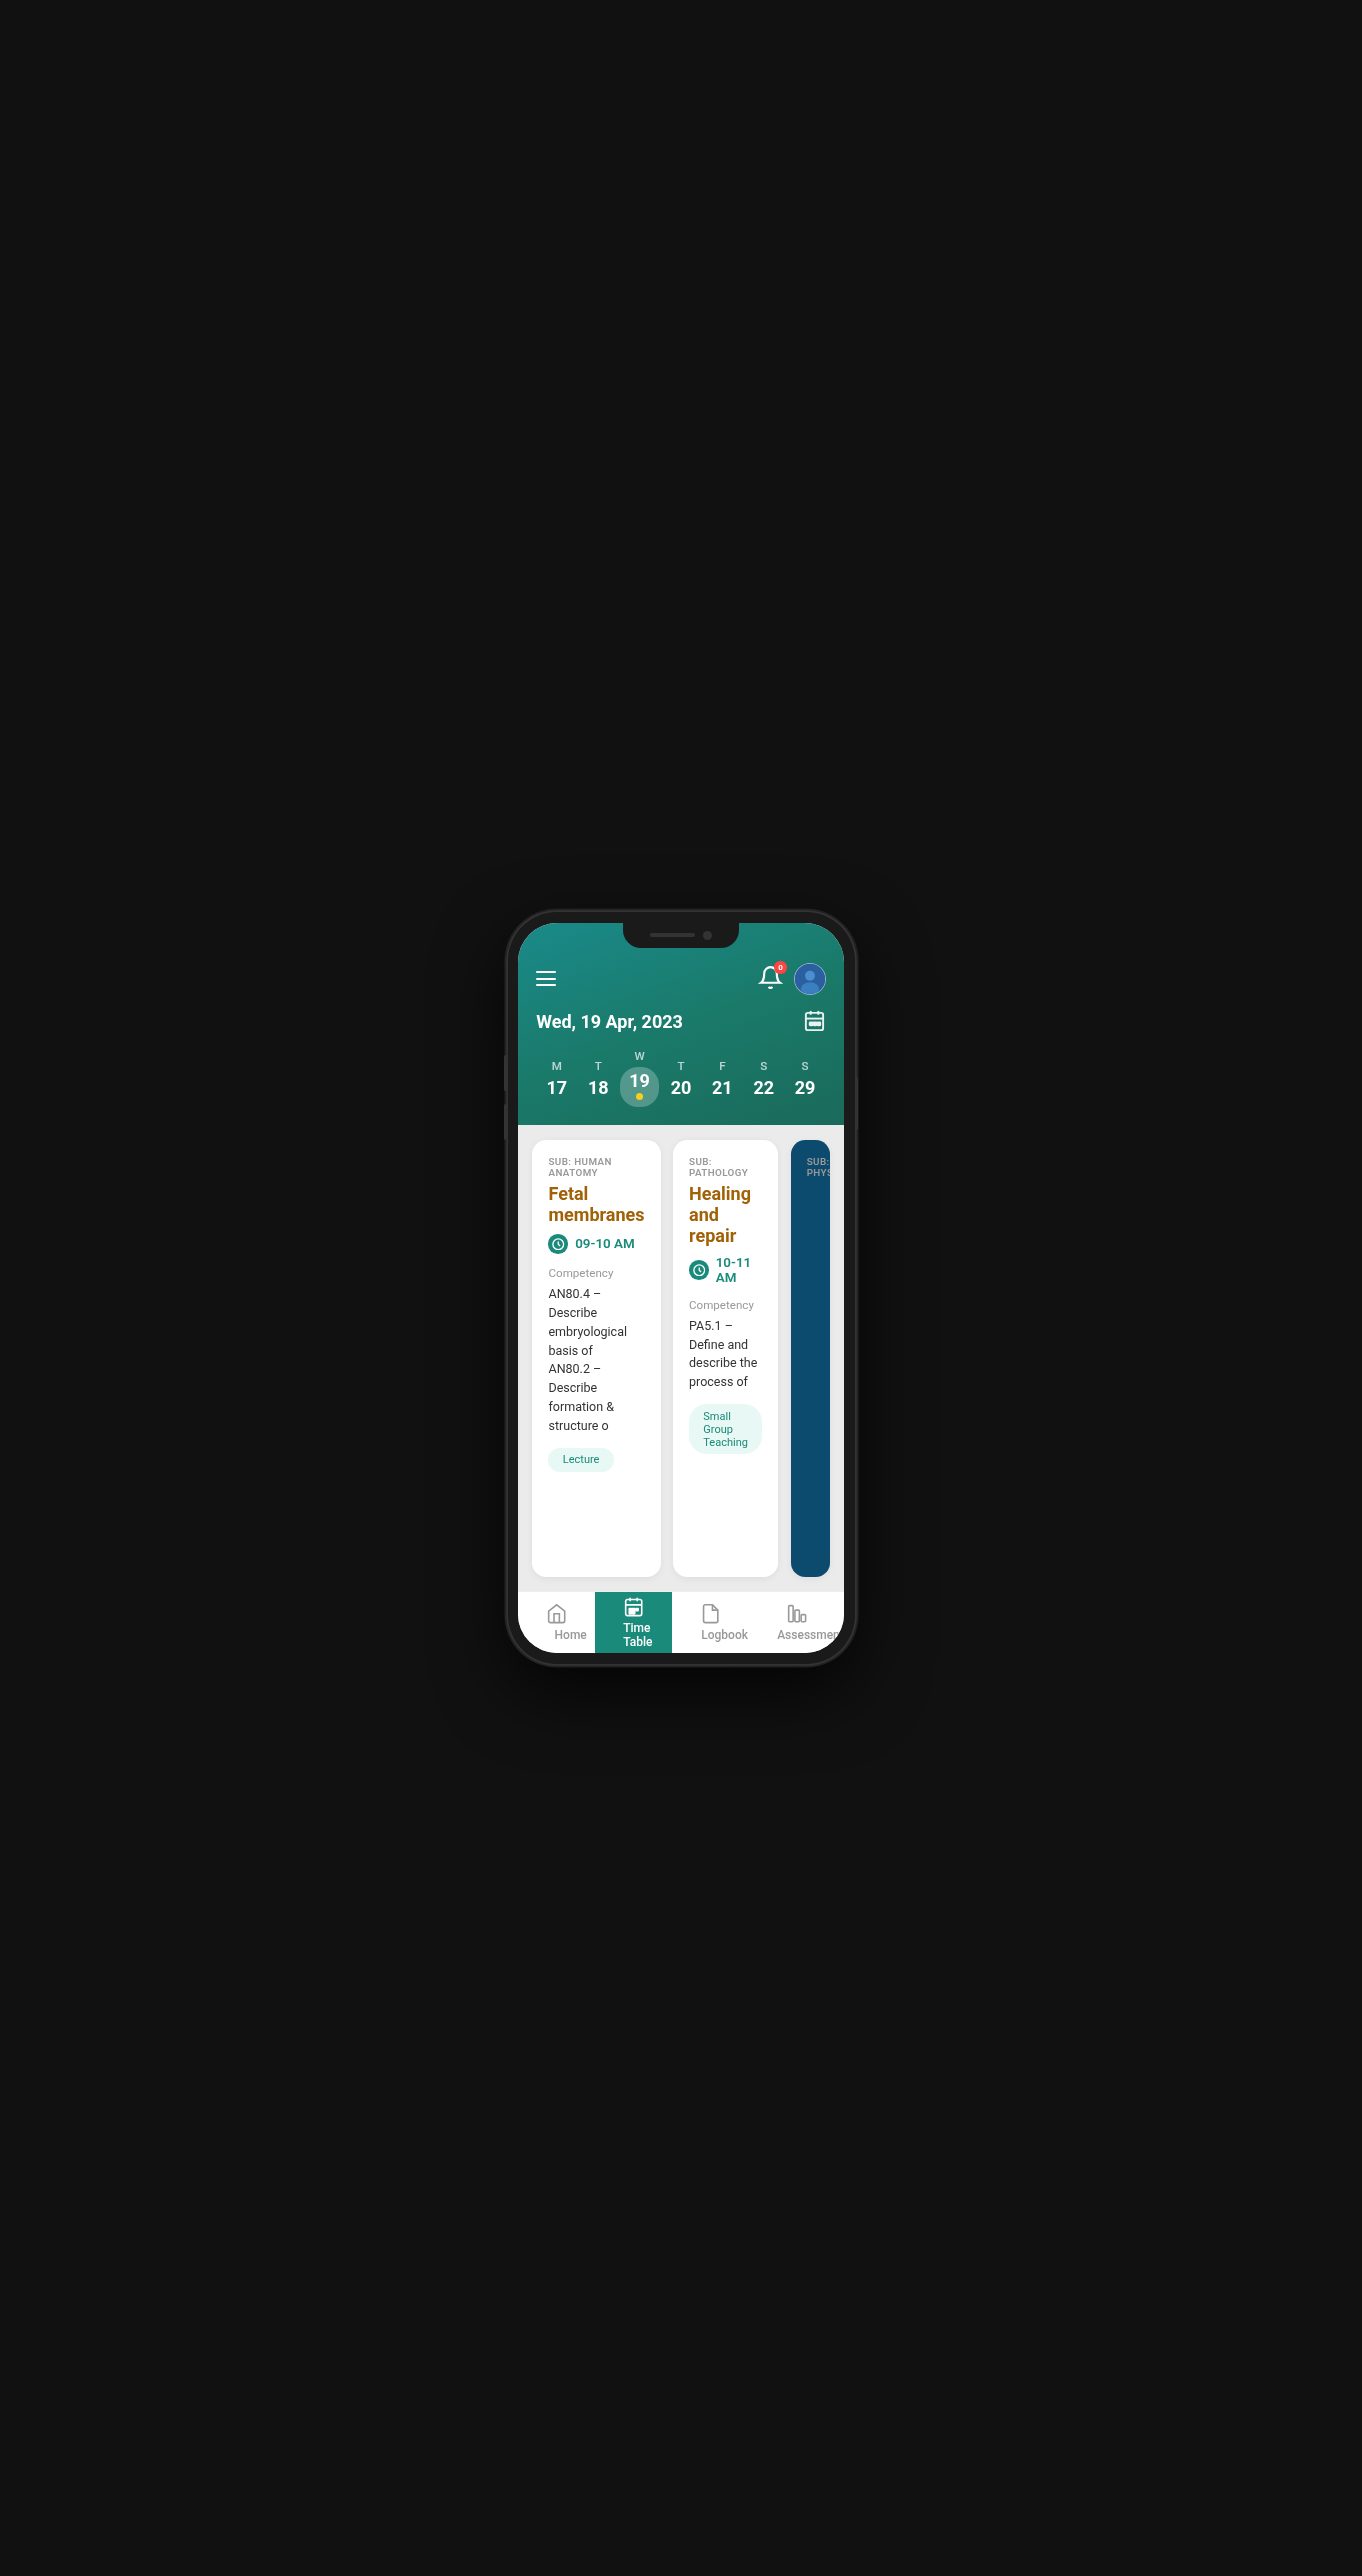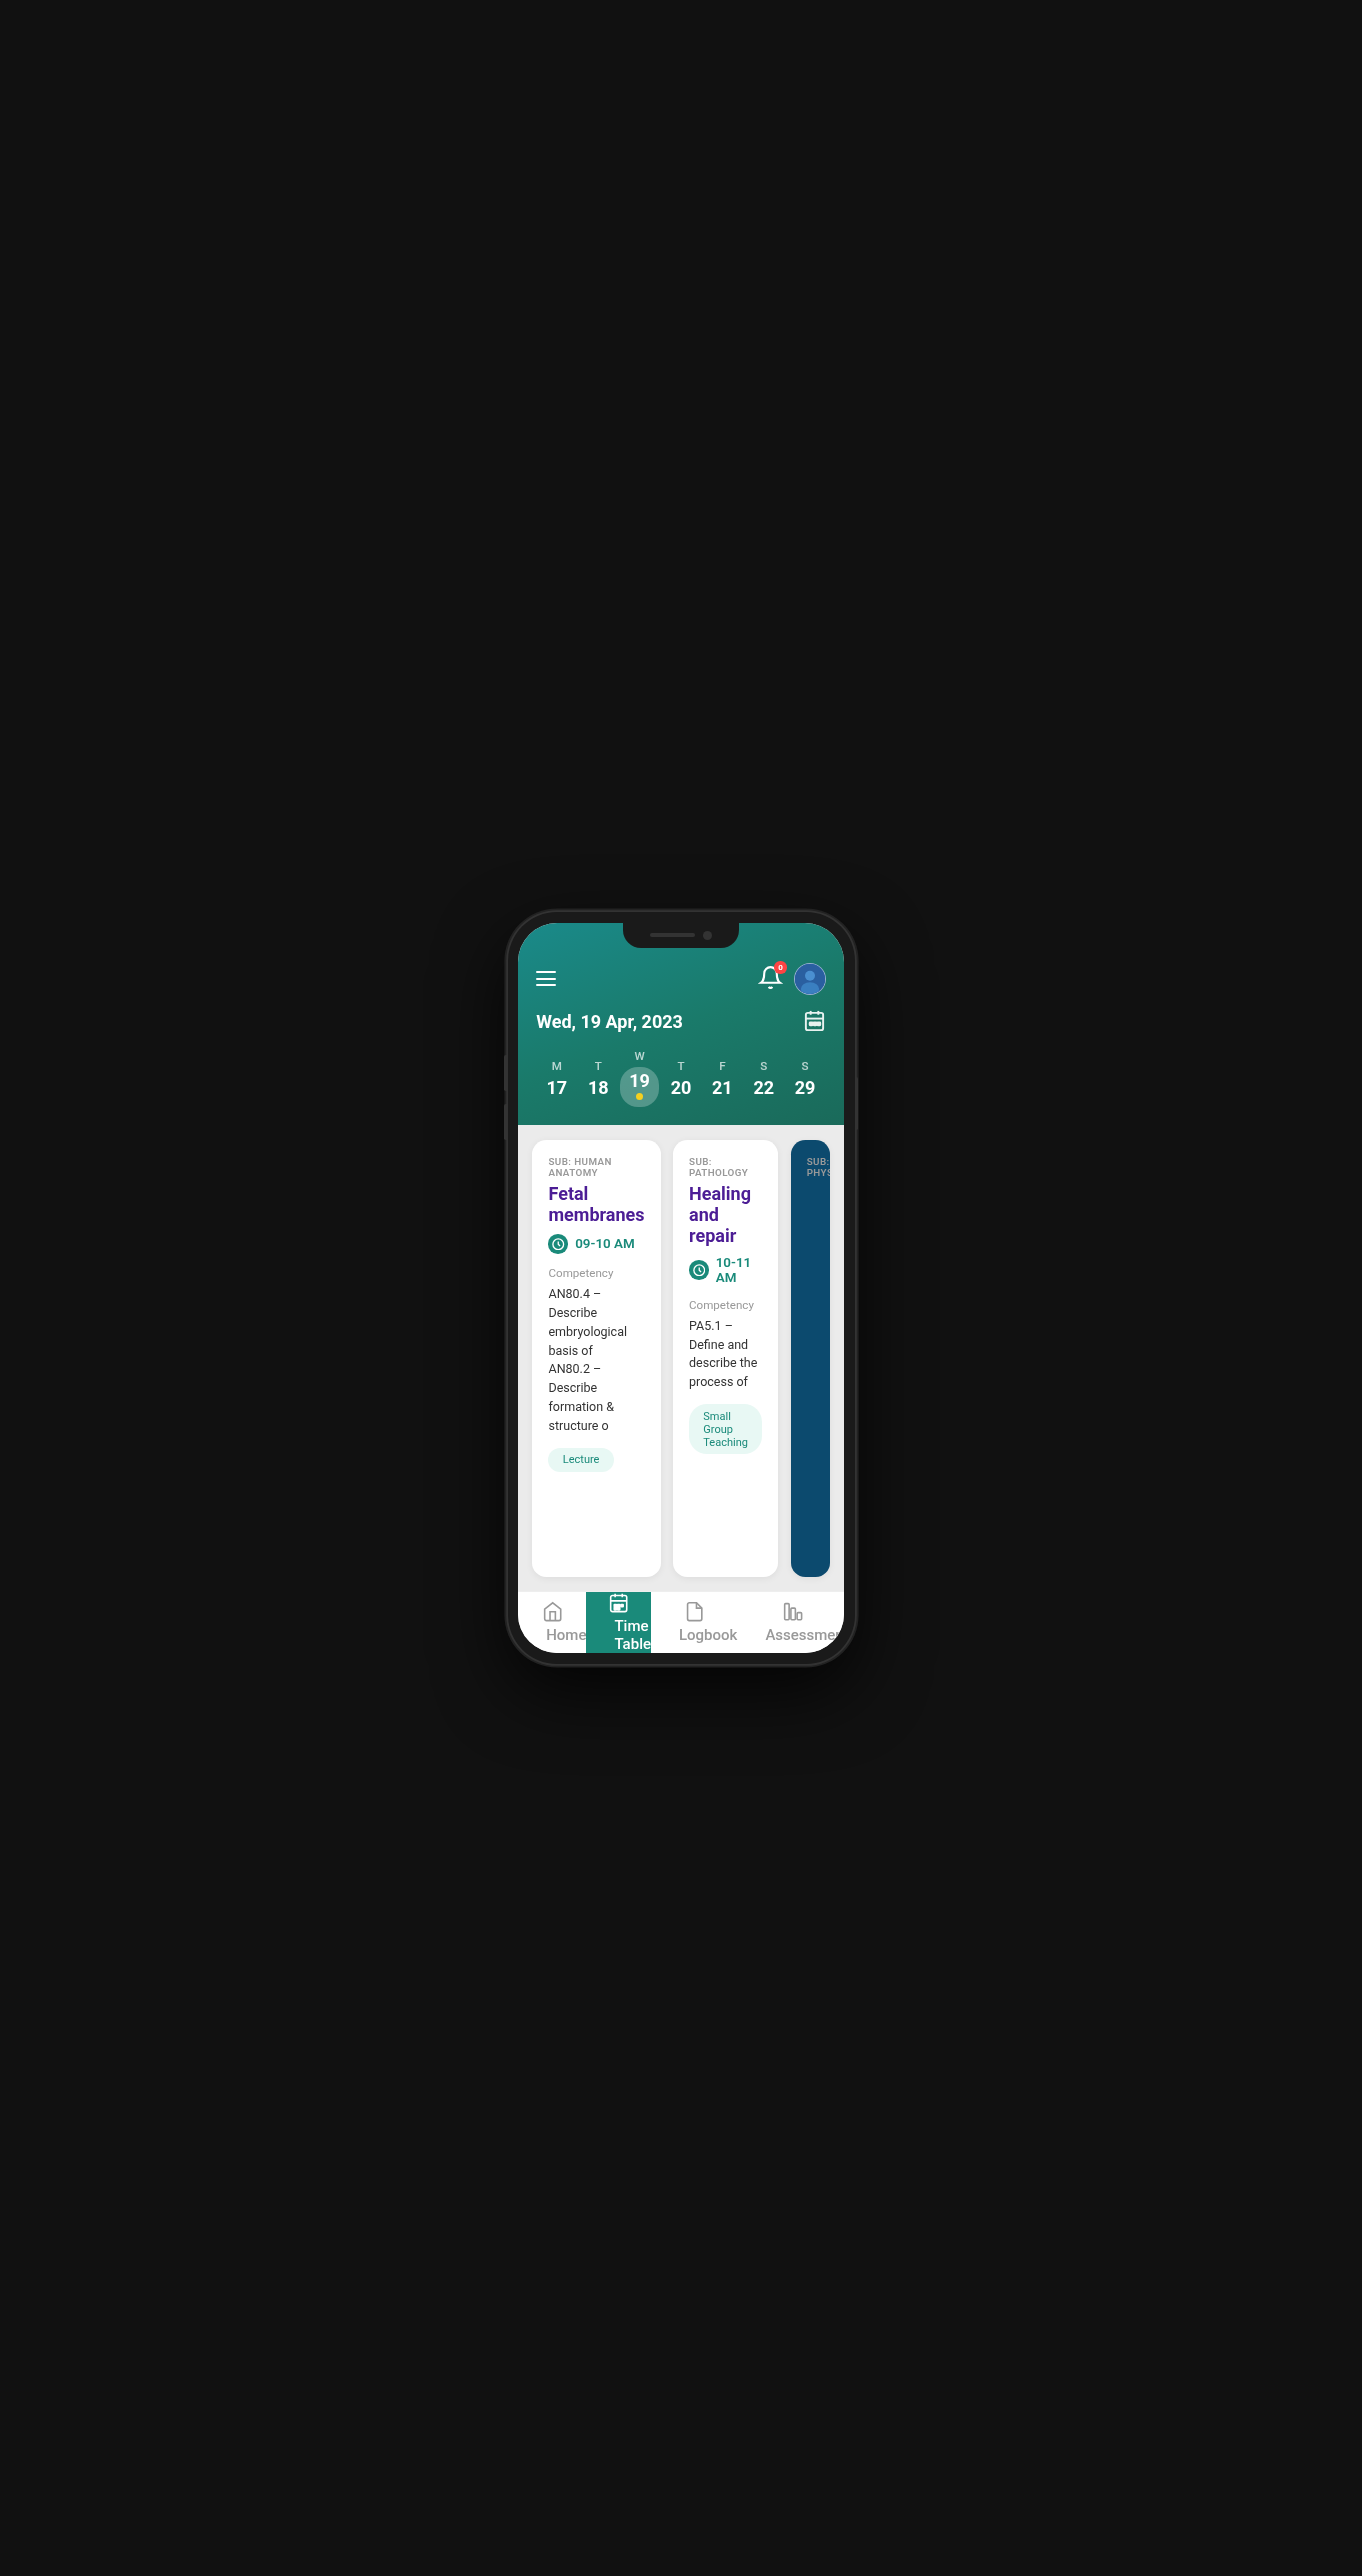--- a/index.html
+++ b/index.html
@@ -207,21 +207,21 @@
       font-size: 9.8px;
       font-weight: 600;
       color: #999;
       letter-spacing: 0.4px;
       text-transform: uppercase;
       margin-bottom: 5.3px;
     }
     .topic-title {
       font-size: 18px;
       font-weight: 700;
-      color: #4c1d95;
+      color: #a16207;
       margin-bottom: 9px;
     }
     .time-row {
       display: flex;
       align-items: center;
       gap: 7.1px;
       margin-bottom: 12.5px;
     }
     .clock-icon {
       width: 19.6px;
@@ -284,21 +284,21 @@
     }
     .nav-icon {
       width: 21.4px;
       height: 21.4px;
       color: #999;
     }
     .nav-item.active .nav-icon {
       color: white;
     }
     .nav-label {
-      font-size: 15px;
+      font-size: 12px;
       color: #999;
       font-weight: 500;
       margin-left: 28px;
     }
     .nav-item.active .nav-label {
       color: white;
     }
     
     .side-btn-left {
       position: absolute;

